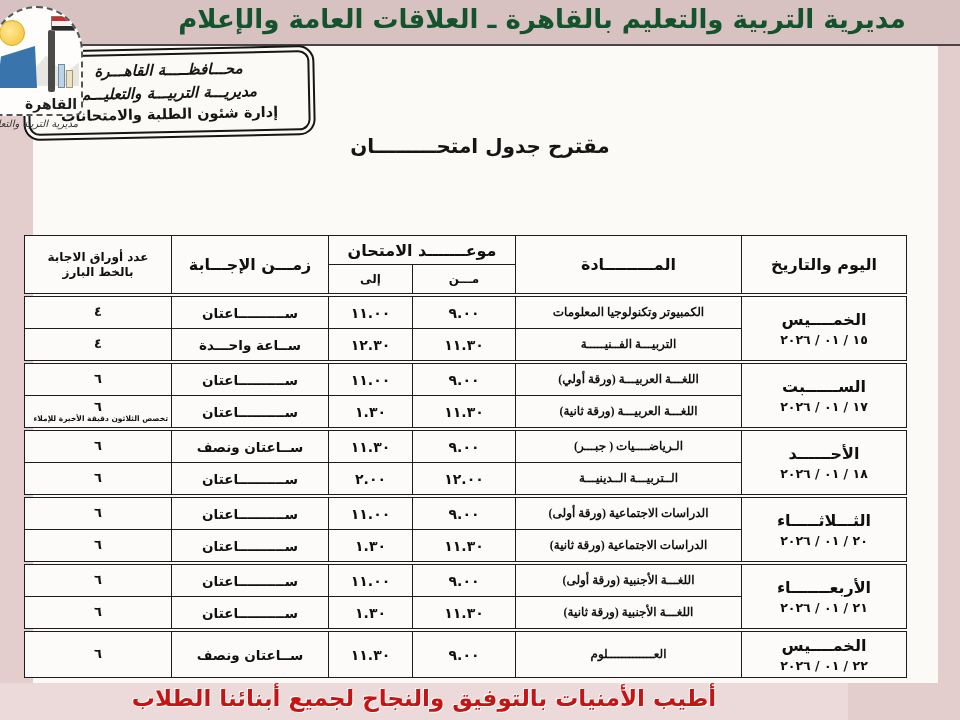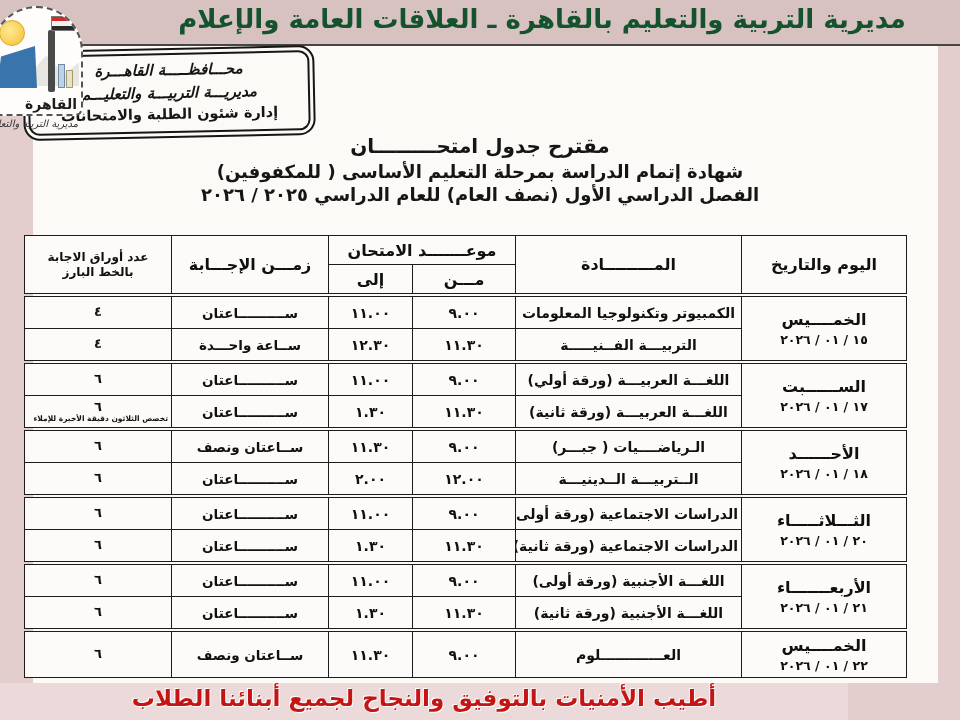--- a/index.html
+++ b/index.html
@@ -103,25 +103,25 @@
   col.c-to{width:84px;}  col.c-dur{width:157px;} col.c-pap{width:147px;}
   td,th{
     border:1.8px solid #1c1c1c;background:#fcfbf9;
     text-align:center;vertical-align:middle;padding:1px 3px;box-sizing:border-box;
     font-weight:bold;color:#101010;overflow:hidden;
   }
   table.hdr td{height:29px;}
   table.grp td{height:32px;}
   table.grp.tall td{height:46px;}
   .h-main{font-size:16px;}
-  .h-sub{font-size:16px;}
+  .h-sub{font-size:12px;}
   .h-papers{font-size:12px;line-height:1.25;padding:0 8px;}
   .cell-day{font-size:16px;line-height:1.2;}
   .cell-date{font-size:12.5px;margin-top:2px;}
-  .cell-subject{font-size:14px;white-space:nowrap;}
+  .cell-subject{font-size:12px;white-space:nowrap;font-family:Liberation Serif, serif;}
   .cell-time{font-size:14px;}
   .cell-dur{font-size:13.5px;white-space:nowrap;}
   .cell-pap{font-size:13px;line-height:1.1;}
   .papers-note{font-size:7.5px;font-weight:bold;white-space:nowrap;margin-left:12px;}
   .papers-note:empty{display:none;}
 </style>
 </head>
 <body>
 
 <div class="top-bar">
@@ -147,22 +147,20 @@
 <div class="stamp">
   <div class="stamp-inner">
     <div class="stamp-line">محـــافظـــــة القاهـــرة</div>
     <div class="stamp-line">مديريـــة التربيـــة والتعليـــم</div>
     <div class="stamp-line l3">إدارة شئون الطلبة والامتحانات</div>
   </div>
 </div>
 
 <div class="doc-title">
   <div class="t1">مقترح جدول امتحـــــــــان</div>
-  <div class="t2">شهادة إتمام الدراسة بمرحلة التعليم الأساسى ( للمكفوفين)</div>
-  <div class="t3">الفصل الدراسي الأول (نصف العام) للعام الدراسي ٢٠٢٥ / ٢٠٢٦</div>
 </div>
 
 <div class="sched">
 
   <table class="hdr">
     <colgroup>
         <col class="c-day">
         <col class="c-sub">
         <col class="c-from">
         <col class="c-to">

